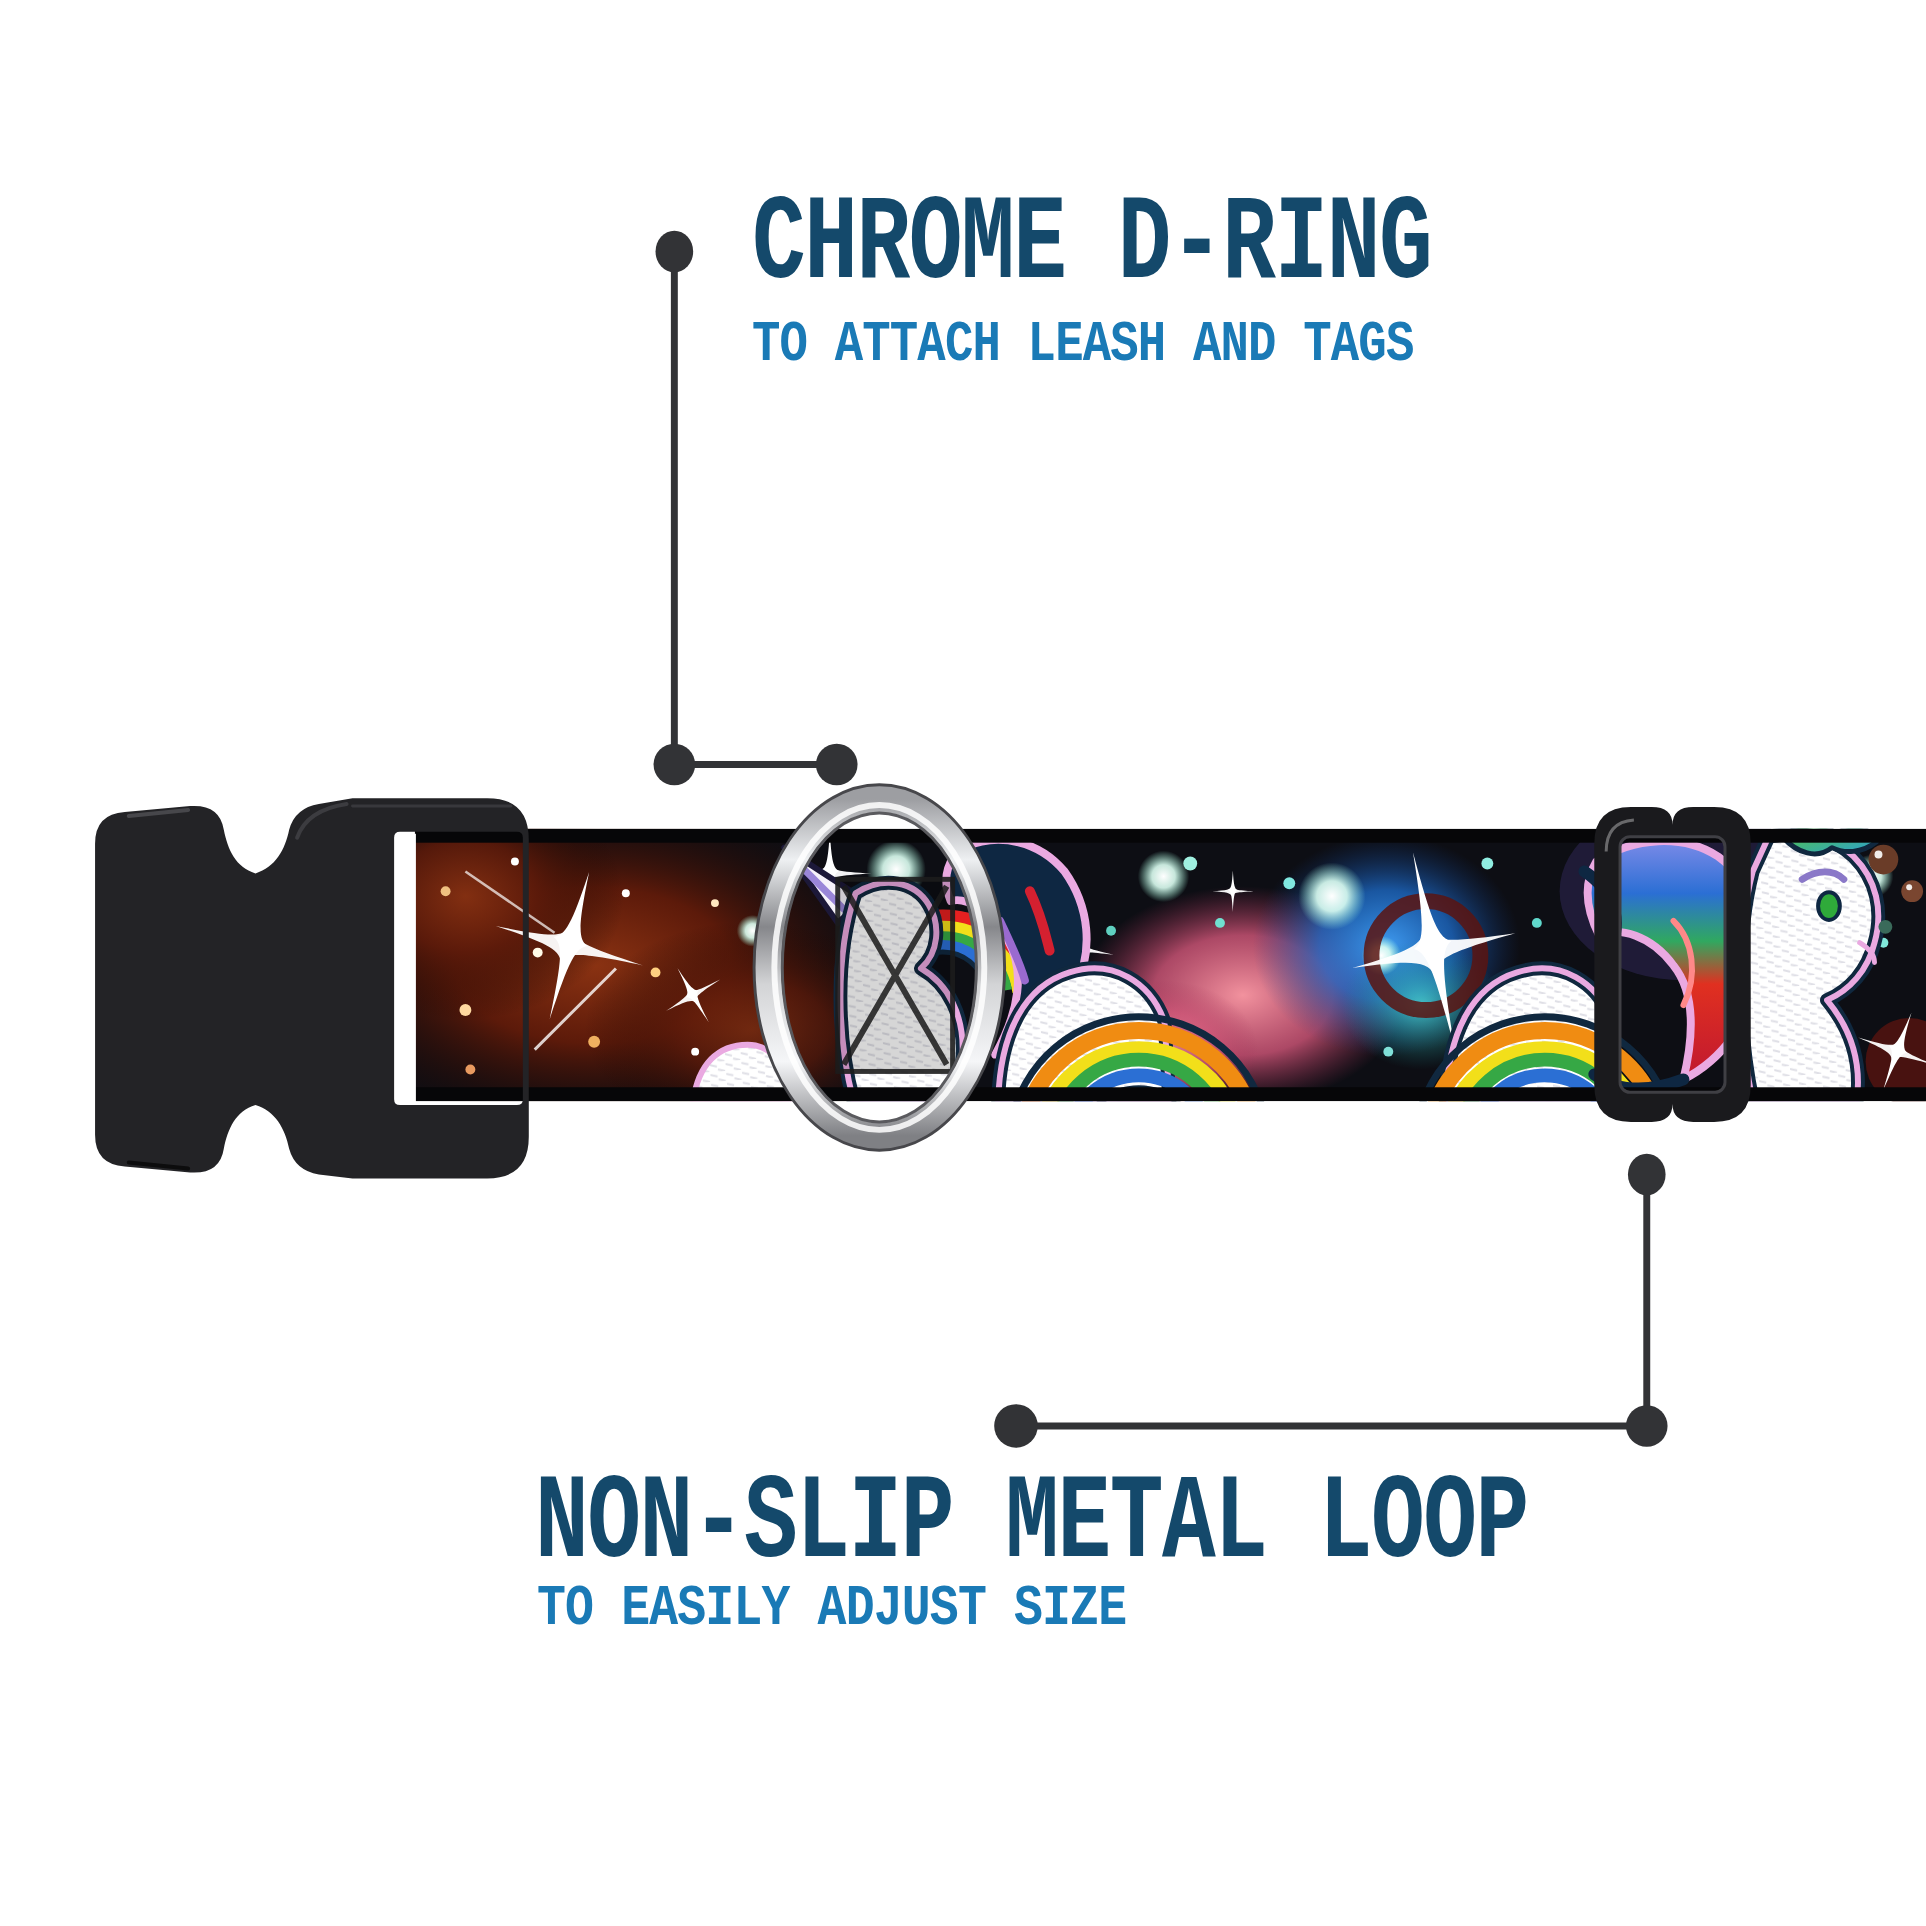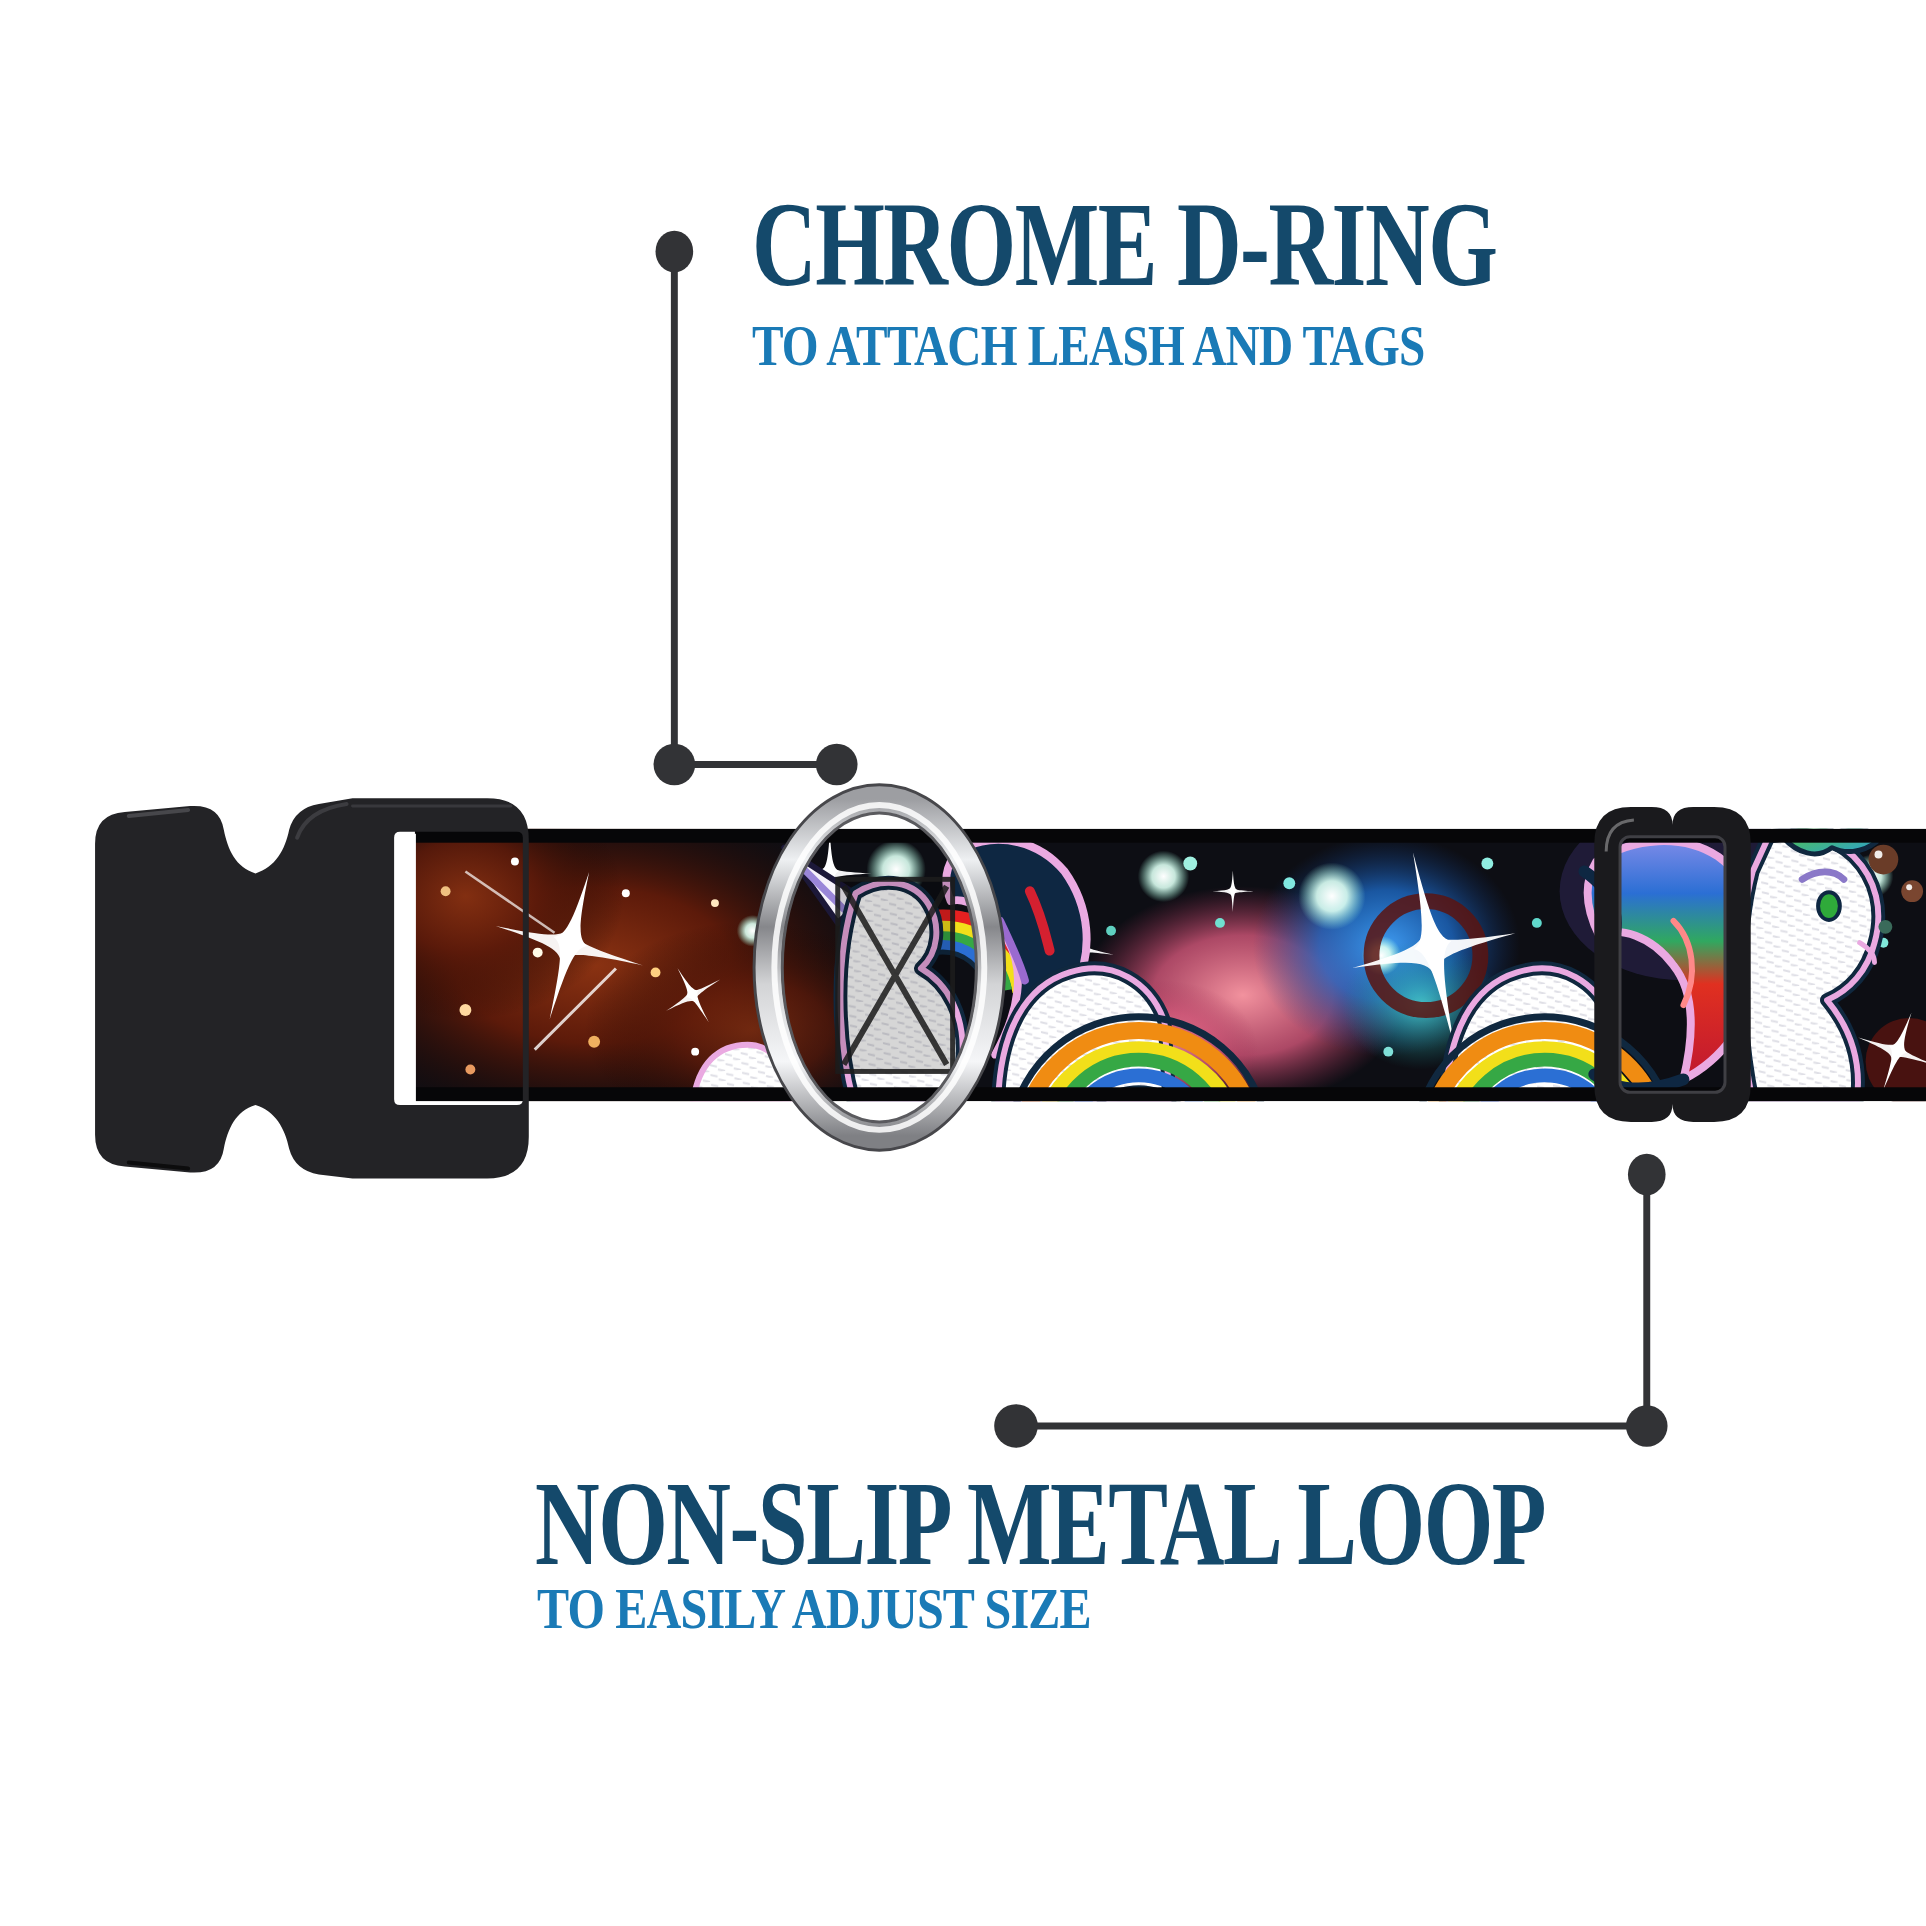--- a/index.html
+++ b/index.html
@@ -1,18 +1,18 @@
 <!DOCTYPE html>
 <html style="--title-color: #14496b; --subtitle-color: #1a7ab6; --callout-color: #323336; --bg: #ffffff;"><head>
 <meta charset="utf-8">
 <style>
   html,body{margin:0;padding:0;background:#fff;}
   #stage{
     position:relative;width:1927px;height:1927px;background:var(--bg,#ffffff);
-    font-family:Liberation Serif, serif;overflow:hidden;
+    font-family:Liberation Mono, monospace;overflow:hidden;
   }
   #art{position:absolute;left:0;top:0;width:1927px;height:1927px;}
   .headline{
     position:absolute;font-weight:bold;line-height:1;white-space:nowrap;
     color:var(--title-color,#14496b);letter-spacing:-2px;
     transform:scaleX(.74);transform-origin:left top;
   }
   .subline{
     position:absolute;font-weight:bold;line-height:1;white-space:nowrap;
     color:var(--subtitle-color,#1a7ab6);letter-spacing:-1px;

